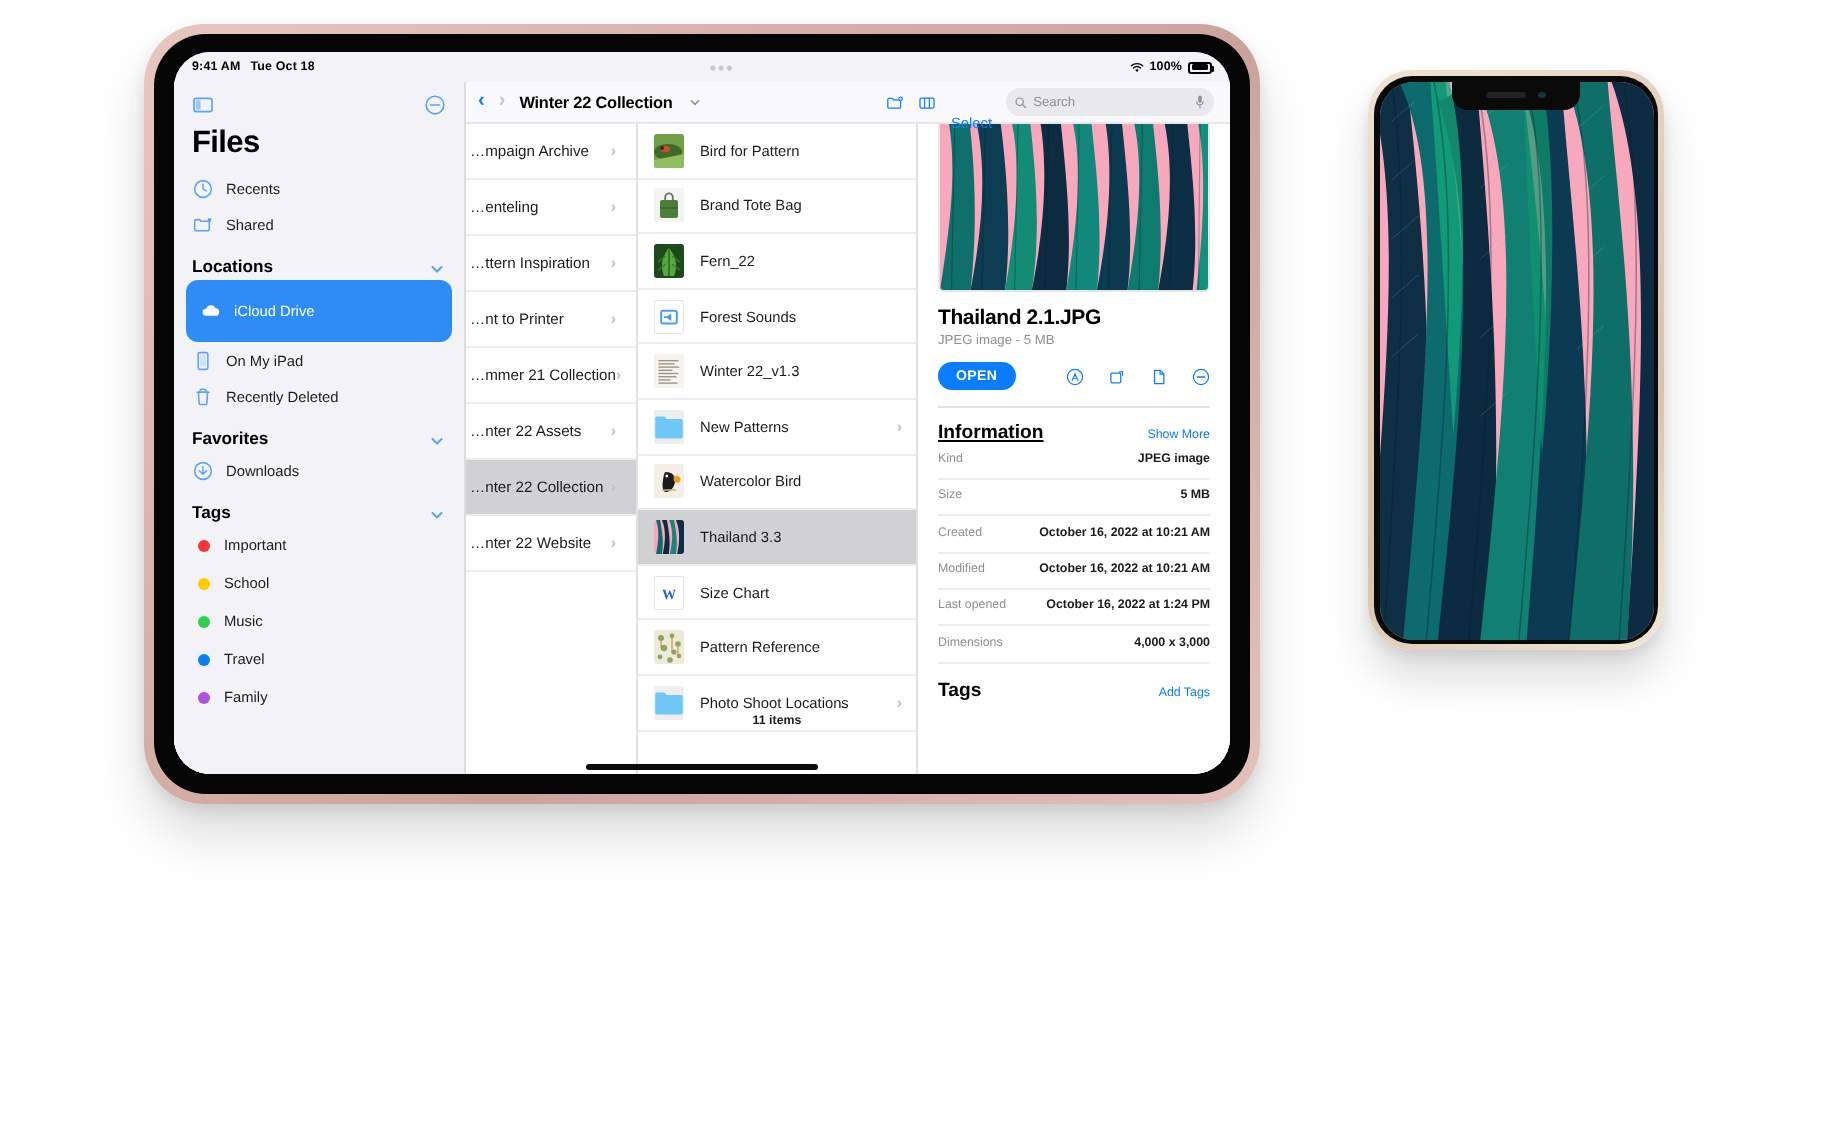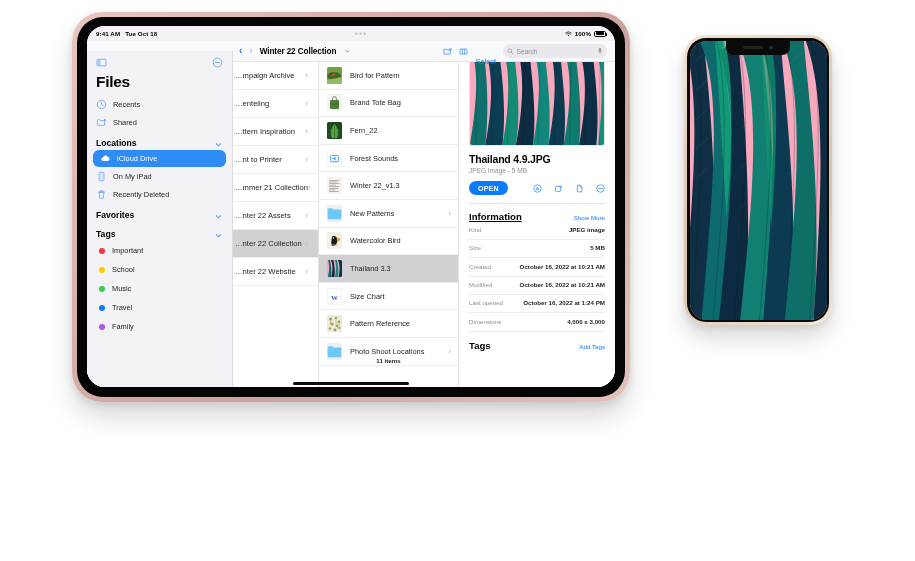--- a/index.html
+++ b/index.html
@@ -50,36 +50,36 @@
   .wifi-ic { width:7px; height:6px; }
   .batt { width:12px; height:6px; border:.7px solid #000; border-radius:1.6px; position:relative; }
   .batt:after{content:"";position:absolute;right:-1.8px;top:1.6px;width:1.1px;height:2.6px;background:#000;border-radius:0 .6px .6px 0;}
   .batt i{position:absolute;left:.6px;top:.6px;bottom:.6px;right:.6px;background:#000;border-radius:.8px;display:block;}
 
   
   .ipad-body { flex:1; display:flex; position:relative; min-height:0; background:#fff;}
 
   
   .sidebar {
-    position:absolute; left:0; top:10px; bottom:0; width:146px;
+    position:absolute; left:0; top:0; bottom:0; width:146px;
     background:#f2f2f7;
     border-right: .6px solid #dcdce0;
     z-index: 5;
     padding: 0 0 0 0;
     overflow: hidden;
   }
   .sb-toprow{ display:flex; align-items:center; justify-content:space-between; padding:6px 9px 2px 9px;}
   .files-title{ font-size:15.5px; font-weight:bold; color:#000; padding:3px 9px 4px 9px; letter-spacing:-.3px;}
   .sb-row{ display:flex; align-items:center; gap:6px; padding:3px 9px; height:18px; font-size:7.4px; color:#1c1c1e;}
   .sb-row .lbl{ white-space:nowrap; }
   .sb-section{ display:flex; align-items:flex-end; justify-content:space-between; padding:7px 9px 2px 9px;}
   .sb-section .t{ font-size:8.6px; font-weight:bold; color:#000;}
   .sb-item-sel{
     margin: 0 6px; border-radius:6px; background:#2d8cf5; color:#fff;
-    display:flex; align-items:center; gap:6px; padding:3px 7px; height:17px; font-size:7.4px;
+    display:flex; align-items:center; gap:6px; padding:3px 7px; height:31px; font-size:7.4px;
   }
   .sb-item-sel .lbl{color:#fff;}
   .tag-dot{ width:6px;height:6px;border-radius:50%; flex:0 0 6px;}
   .tag-row{ display:flex; align-items:center; gap:7px; padding:2px 9px 2px 12px; height:19px; font-size:7.4px; color:#1c1c1e;}
   svg.si{ width:11px; height:11px; flex:0 0 11px; display:block;}
   svg.si-sm{ width:9px; height:9px; flex:0 0 9px; display:block;}
 
   
   .col-folders{
     position:absolute; left:0; top:0; bottom:0; width:232px;
@@ -418,21 +418,21 @@
                   <path d="M57 0 L55 97"></path>
                     <path d="M73 0 L71 97"></path>
                     <path d="M90 0 L88 97"></path>
                   <path d="M106 0 L104 97"></path>
                     <path d="M122 0 L120 97"></path>
                     <path d="M136 0 L135 97"></path>
                 </g>
               </svg>
             </div>
 
-            <div class="fileTitle">Thailand 4.9.JPG</div>
+            <div class="fileTitle">Thailand 2.1.JPG</div>
             <div class="fileSub">JPEG image - 5 MB</div>
 
             <div class="actionrow">
               <div class="openbtn">OPEN</div>
               <div class="acts">
                 <svg class="si-sm" viewBox="0 0 20 20">
                   <circle cx="10" cy="10" r="8.4" fill="none" stroke="#0a7cff" stroke-width="1.4"></circle>
                   <path d="M7 13.6 10 6.4 13 13.6 M8.1 11.4h3.8" stroke="#0a7cff" stroke-width="1.3" fill="none" stroke-linecap="round"></path>
                 </svg>
                 <svg class="si-sm" viewBox="0 0 20 20">
@@ -581,20 +581,27 @@
               <span class="lbl">Recently Deleted</span>
             </div>
 
             <div class="sb-section">
               <span class="t">Favorites</span>
               <svg class="si-sm" style="width:7px;height:7px" viewBox="0 0 10 10">
                 <path d="M1.8 3.6 5 6.8 8.2 3.6" fill="none" stroke="#5ba3f5" stroke-width="1.5" stroke-linecap="round" stroke-linejoin="round"></path>
               </svg>
             </div>
 
+            <div class="sb-row">
+              <svg class="si" viewBox="0 0 20 20">
+                <circle cx="10" cy="10" r="7.6" fill="none" stroke="#5ba3f5" stroke-width="1.4"></circle>
+                <path d="M10 5.8v7M6.8 9.8 10 13l3.2-3.2" fill="none" stroke="#5ba3f5" stroke-width="1.3" stroke-linecap="round" stroke-linejoin="round"></path>
+              </svg>
+              <span class="lbl">Downloads</span>
+            </div>
 
             <div class="sb-section">
               <span class="t">Tags</span>
               <svg class="si-sm" style="width:7px;height:7px" viewBox="0 0 10 10">
                 <path d="M1.8 3.6 5 6.8 8.2 3.6" fill="none" stroke="#5ba3f5" stroke-width="1.5" stroke-linecap="round" stroke-linejoin="round"></path>
               </svg>
             </div>
 
             <div id="tagRows">
                 <div class="tag-row">

